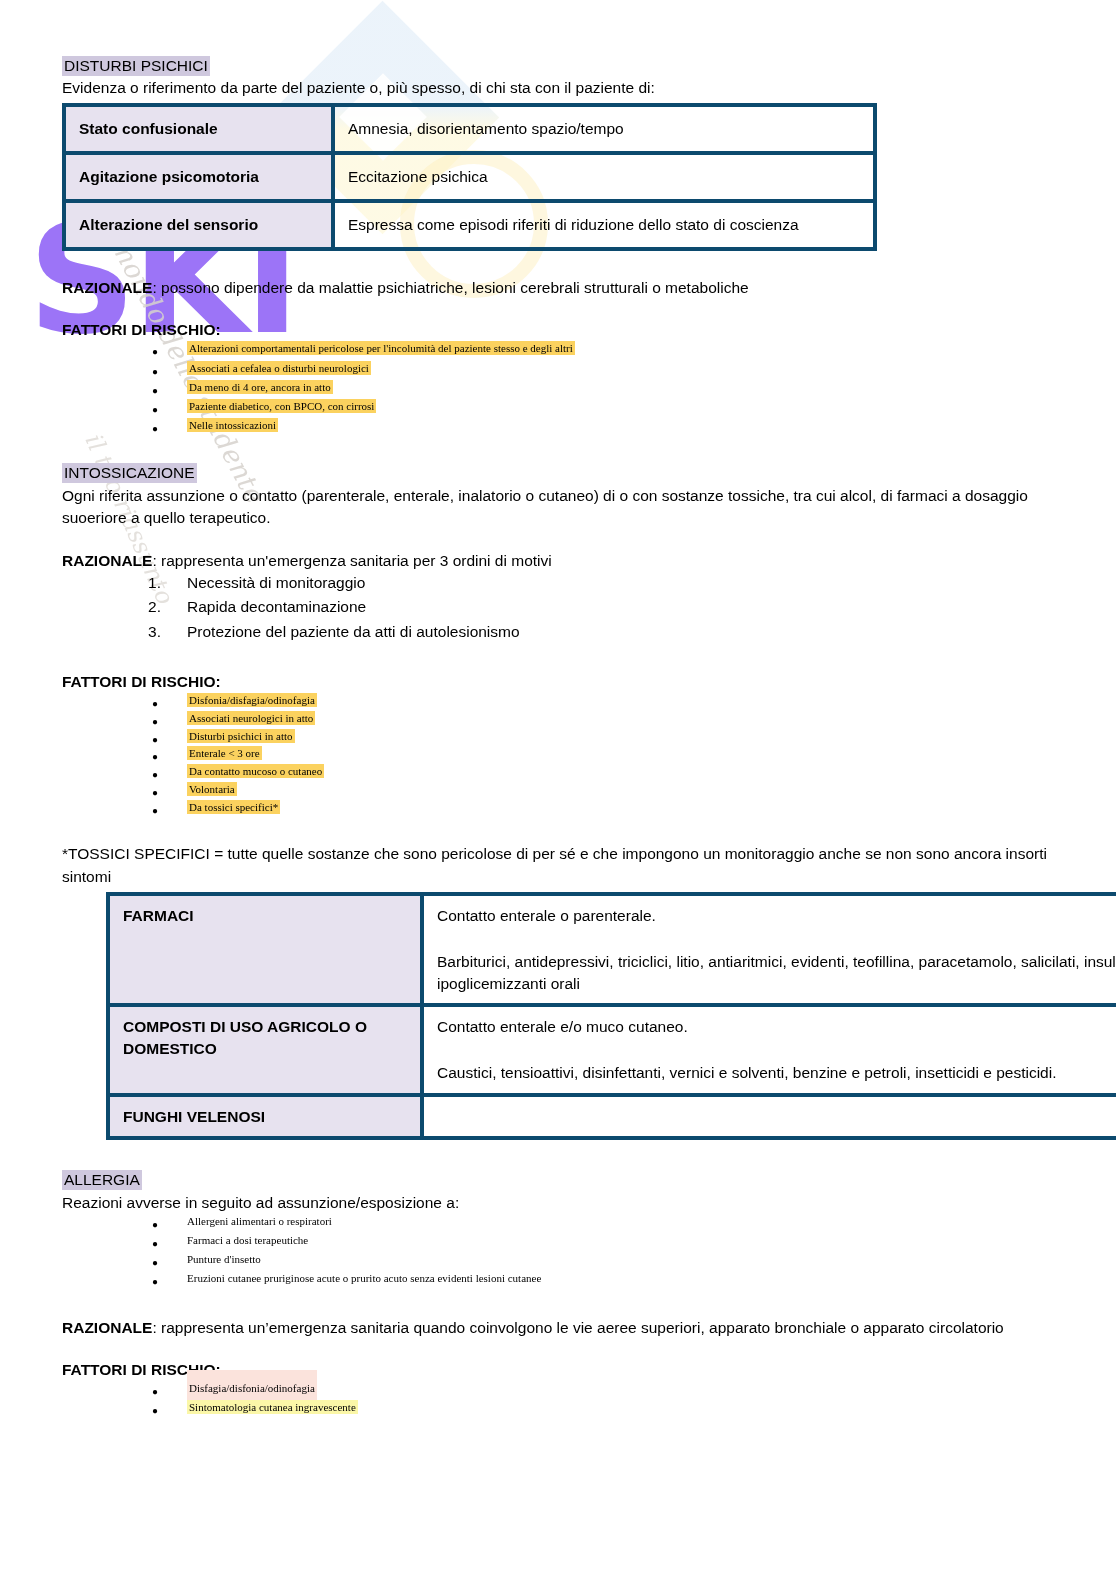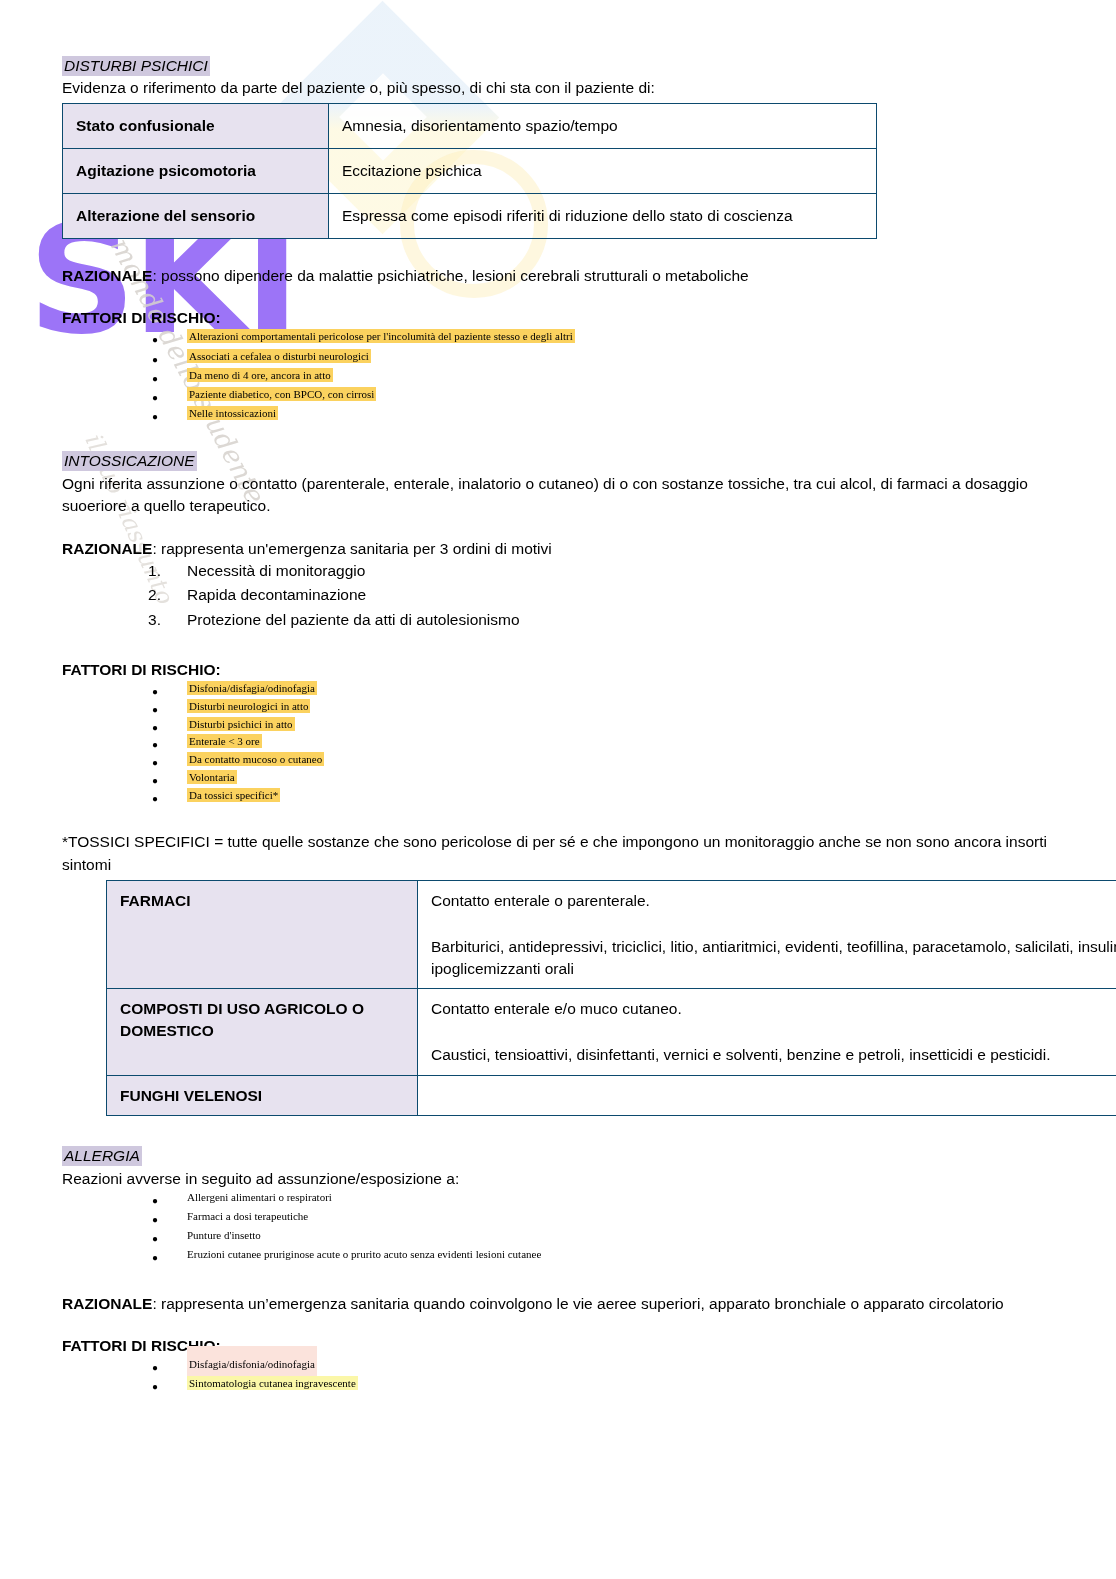--- a/index.html
+++ b/index.html
@@ -98,21 +98,20 @@
     position: relative;
     z-index: 2;
     padding: 56px 62px 0 62px;
   }
 
   .sec-head {
     font-size: 15.5px;
     line-height: 1.25;
     margin: 0 0 2px 0;
     display: block;
-    font-style: italic;
   }
   .sec-head span.hl {
     background: #cfc8de;
     padding: 1px 2px 2px 2px;
   }
 
   p.line {
     font-size: 15.5px;
     line-height: 1.42;
     margin: 0;
@@ -179,21 +178,21 @@
     top: 0;
   }
 
   
   table.tbl {
     border-collapse: collapse;
     table-layout: fixed;
     font-size: 15.5px;
   }
   table.tbl td {
-    border: 1px solid #0c4a6e;
+    border: 4px solid #0c4a6e;
     padding: 9px 12px 9px 13px;
     vertical-align: top;
     line-height: 1.4;
   }
   table.tbl td.key {
     background: #e7e2ef;
     font-weight: bold;
   }
   table.tbl td.val {
     background: transparent;
@@ -267,21 +266,21 @@
     <ol class="num">
       <li>Necessità di monitoraggio</li>
       <li>Rapida decontaminazione</li>
       <li>Protezione del paziente da atti di autolesionismo</li>
     </ol>
 
     <div class="gap-lg"></div>
     <p class="line bold">FATTORI DI RISCHIO:</p>
     <ul class="bul tight">
       <li><span class="hl-orange">Disfonia/disfagia/odinofagia</span></li>
-      <li><span class="hl-orange">Disturbi neurologici in atto</span></li>
+      <li><span class="hl-orange">Associati neurologici in atto</span></li>
       <li><span class="hl-orange">Disturbi psichici in atto</span></li>
       <li><span class="hl-orange">Enterale &lt; 3 ore</span></li>
       <li><span class="hl-orange">Da contatto mucoso o cutaneo</span></li>
       <li><span class="hl-orange">Volontaria</span></li>
       <li><span class="hl-orange">Da tossici specifici*</span></li>
     </ul>
 
     <div class="gap-lg"></div>
     <p class="para">*TOSSICI SPECIFICI = tutte quelle sostanze che sono pericolose di per sé e che impongono un monitoraggio anche se non sono ancora insorti sintomi</p>
 

